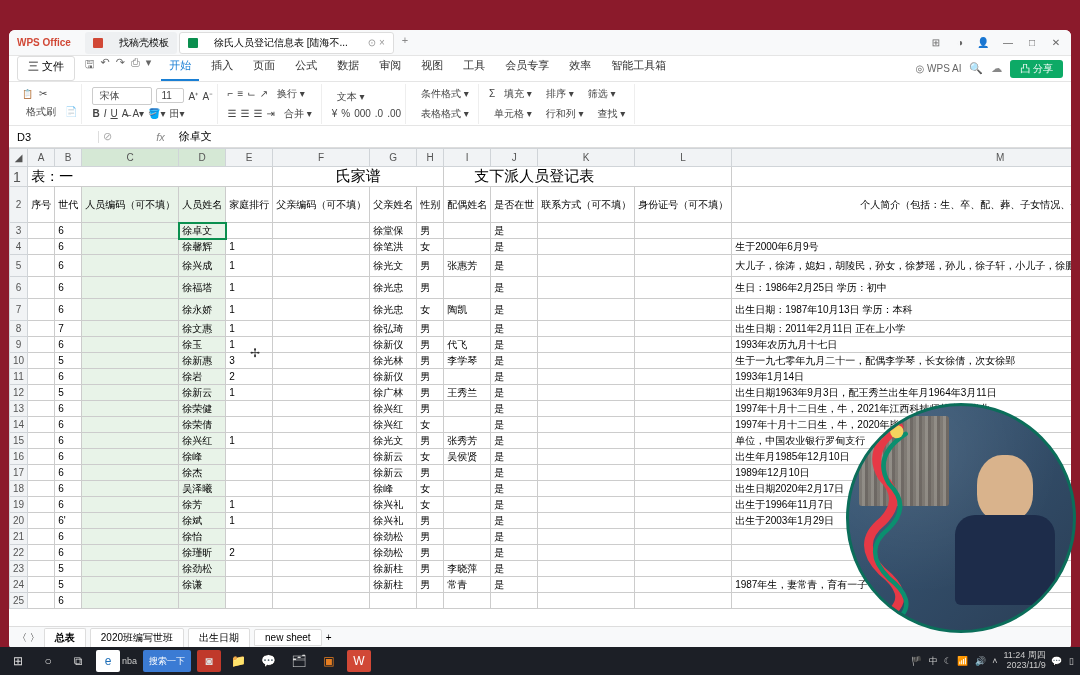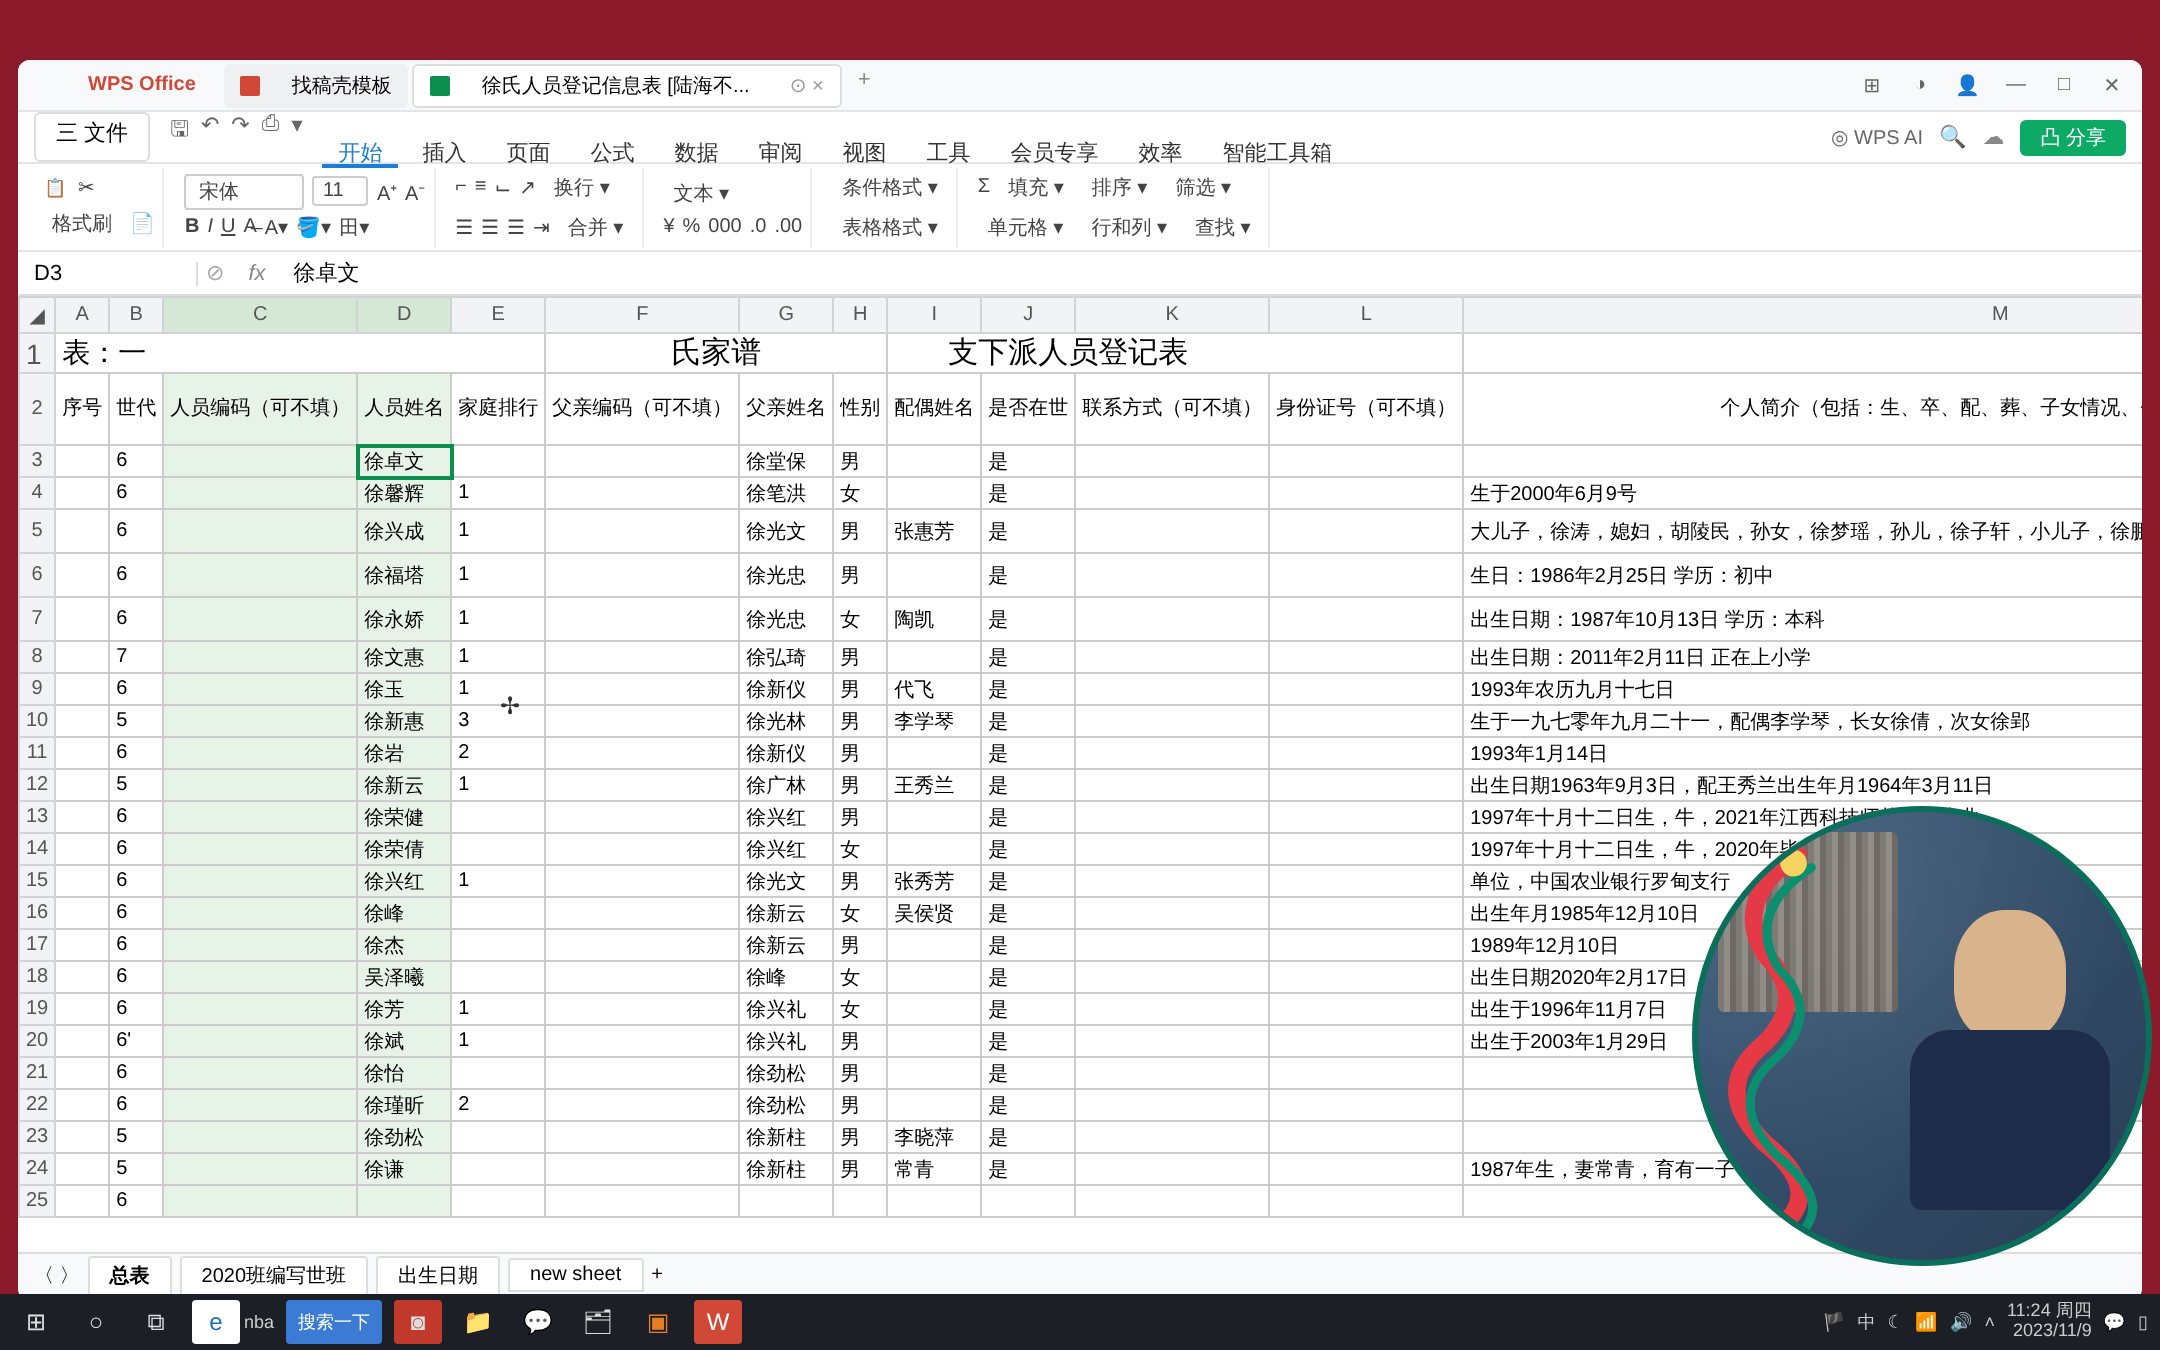--- a/index.html
+++ b/index.html
@@ -1,46 +1,46 @@
 <!DOCTYPE html>
 <html><head>
 <meta charset="utf-8">
 <style>
 * { margin: 0; padding: 0; box-sizing: border-box; }
 body { font-family: "Microsoft YaHei", sans-serif; font-size: 11px; background: #8b1a2b; width: 1080px; height: 675px; overflow: hidden; position: relative; }
 .app-window { position: absolute; top: 30px; left: 9px; width: 1062px; height: 620px; background: #fff; border-radius: 6px; overflow: hidden; }
 .titlebar { height: 26px; background: #f8f9fa; display: flex; align-items: center; padding: 0 8px; border-bottom: 1px solid #e5e5e5; }
-.titlebar-left { display: flex; align-items: center; gap: 6px; flex: 1; margin-left: 27px; }
+.titlebar-left { display: flex; align-items: center; gap: 6px; flex: 1; }
 .app-logo { color: #d14836; font-weight: bold; font-size: 10px; }
 .tab-group { display: flex; gap: 2px; margin-left: 8px; }
 .doc-tab { padding: 3px 8px; background: #eef0f2; border-radius: 3px; font-size: 10px; display: flex; align-items: center; gap: 16px; }
 .doc-tab.active { background: #fff; border: 1px solid #ddd; }
 .tab-icon-s { width: 10px; height: 10px; background: #0b8f4f; border-radius: 1px; }
 .tab-icon-d { width: 10px; height: 10px; background: #d14836; border-radius: 1px; }
 .tab-add { padding: 2px 6px; color: #888; }
 .titlebar-right { display: flex; gap: 10px; align-items: center; }
 .win-btn { width: 14px; height: 14px; display: flex; align-items: center; justify-content: center; color: #666; font-size: 10px; }
 .menubar { height: 26px; display: flex; padding: 0 8px; gap: 4px; border-bottom: 1px solid #e5e5e5; font-size: 11px; }
 .file-btn { background: #fff; border: 1px solid #ddd; padding: 2px 10px; border-radius: 3px; }
 .menu-icons { display: flex; gap: 6px; margin: 0 6px; color: #666; }
-.menu-item { padding: 13px 8px; color: #333; }
+.menu-item { padding: 2px 8px; color: #333; }
 .menu-item.active { color: #1a7fd4; border-bottom: 2px solid #1a7fd4; }
 .menu-right { margin-left: auto; display: flex; gap: 8px; align-items: center; }
 .wps-ai { color: #666; font-size: 10px; }
 .share-btn { background: #0daa66; color: #fff; padding: 2px 10px; border-radius: 3px; font-size: 10px; }
 .ribbon { height: 44px; background: #fff; border-bottom: 1px solid #e5e5e5; display: flex; align-items: center; padding: 2px 8px; gap: 6px; font-size: 10px; color: #444; }
 .ribbon-group { display: flex; flex-direction: column; gap: 2px; padding: 0 4px; border-right: 1px solid #eee; height: 40px; justify-content: center; }
 .ribbon-row { display: flex; gap: 4px; align-items: center; }
 .ribbon-btn { padding: 1px 4px; border: 1px solid transparent; border-radius: 2px; white-space: nowrap; }
 .font-box { border: 1px solid #ccc; padding: 1px 6px; border-radius: 2px; font-size: 10px; min-width: 60px; }
 .size-box { border: 1px solid #ccc; padding: 1px 4px; border-radius: 2px; width: 28px; font-size: 10px; }
 .icon-small { width: 14px; height: 14px; display: inline-flex; align-items: center; justify-content: center; color: #555; font-size: 9px; }
 .formula-bar { height: 22px; display: flex; align-items: center; border-bottom: 1px solid #ddd; background: #fff; }
 .name-box { width: 90px; padding: 0 8px; border-right: 1px solid #ddd; font-size: 11px; }
-.fx-label { padding: 0 8px; color: #888; font-style: italic; }
+.fx-label { padding: 0 8px; color: #888; font-style: italic; margin-left: 32px; }
 .formula-input { flex: 1; padding: 0 6px; font-size: 11px; }
 .sheet-area { position: relative; height: 478px; overflow: hidden; background: #fff; }
 table.grid { border-collapse: collapse; font-size: 10px; table-layout: fixed; }
 table.grid th { background: #f1f3f5; border: 1px solid #d0d4d8; font-weight: normal; color: #555; height: 18px; font-size: 10px; }
 table.grid td { border: 1px solid #ccc; height: 16px; padding: 0 3px; white-space: nowrap; overflow: hidden; vertical-align: middle; }
 .row-header { background: #f1f3f5; text-align: center; color: #555; width: 22px; border: 1px solid #d0d4d8 !important; }
 .title-row td { border: 1px solid #333; font-size: 14px; text-align: left; font-weight: normal; padding-left: 4px; }
 .header-row td { border: 1px solid #333; text-align: center; font-size: 10px; line-height: 1.2; vertical-align: middle; padding: 2px; }
 .data-row td { border: 1px solid #333; height: 15px; font-size: 10px; }
 .sel-col { background: #e8f3e8; }

